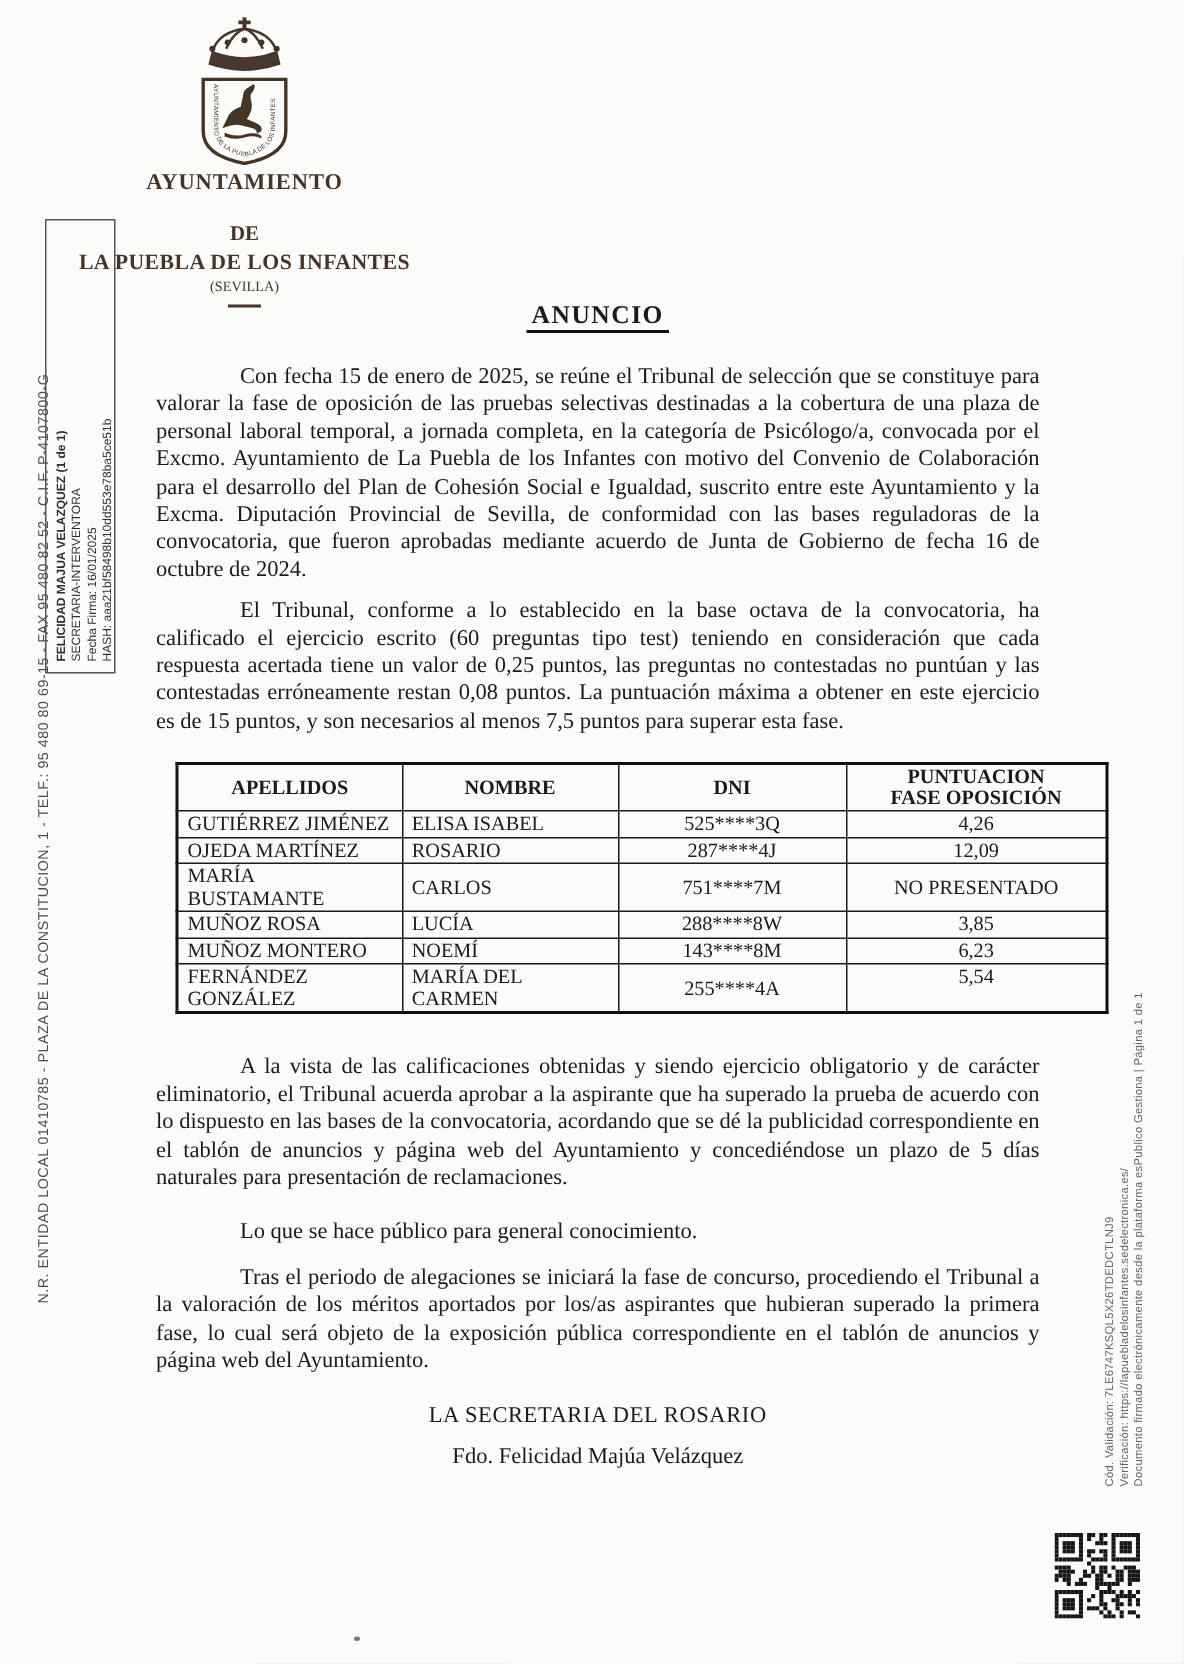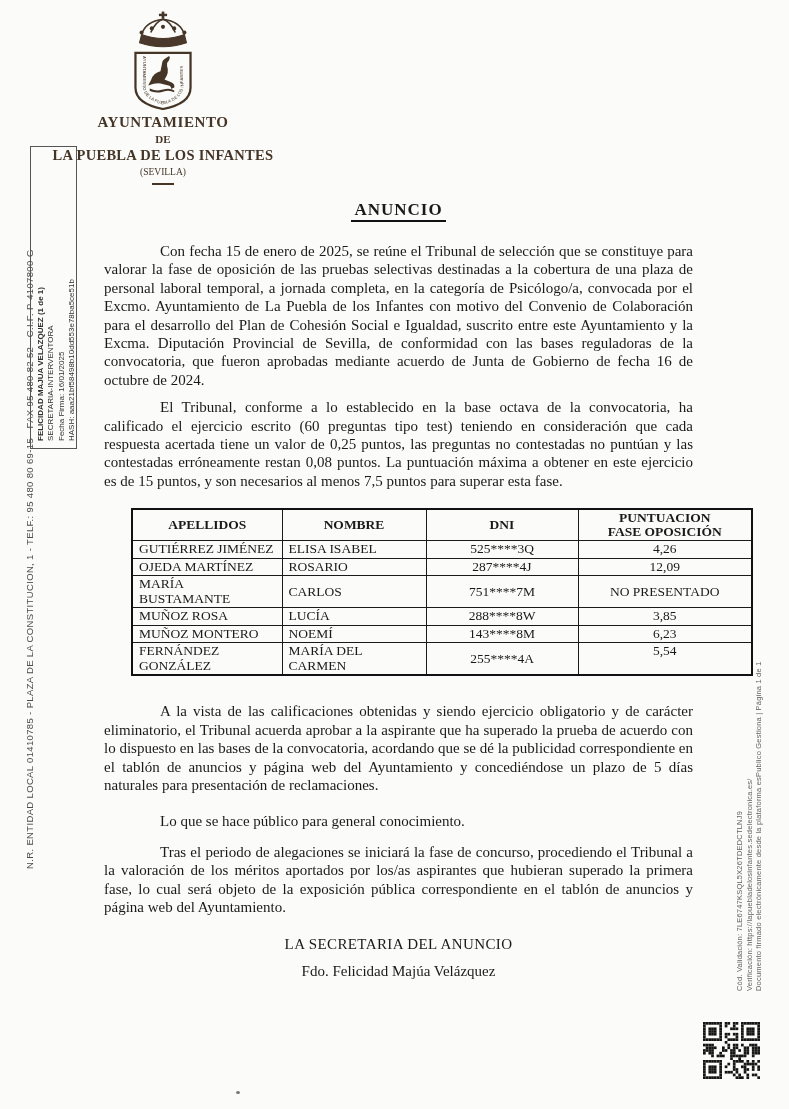--- a/index.html
+++ b/index.html
@@ -6,39 +6,39 @@
   html,body { background:#e8e8e6; }
   .page {
     position:relative; width:789px; height:1109px; margin:0 auto;
     background:#fbfbf9; color:#1a1a1a; overflow:hidden;
     font-family:"Liberation Serif", serif;
   }
   
   .header-block { position:absolute; left:43px; top:8px; width:240px; text-align:center; color:#453527; }
   .crest { display:block; margin:0 auto 4px; }
   .org1 { font-size:15px; font-weight:bold; letter-spacing:.6px; }
-  .org2 { font-size:11px;  font-weight:bold; margin-top:2px; }
+  .org2 { font-size:14px;  font-weight:bold; margin-top:18px; }
   .org3 { font-size:14.5px; font-weight:bold; margin-top:2px; letter-spacing:.3px; }
   .org4 { font-size:9.5px; margin-top:3px; }
   .org-rule { width:22px; border-top:2px solid #453527; margin:6px auto 0; }
   
   .content { position:absolute; left:104px; top:200px; width:589px; }
   .doc-title { text-align:center; margin-bottom:22px; }
   .doc-title span { font-size:17px; font-weight:bold; letter-spacing:1px; border-bottom:2px solid #111; padding:0 3px 1px; }
   .para { font-size:15px; line-height:18.4px; text-align:justify; text-indent:56px; }
   .p1 { margin-bottom:9px; }
   .p2 { margin-bottom:18px; }
   .p3 { margin-bottom:21px; }
   .p4 { margin-bottom:18px; }
   .p5 { margin-bottom:20px; }
   .pub { margin-bottom:12px; }
   .center-line { text-align:center; font-size:15px; margin-bottom:10px; }
   .sec-title { letter-spacing:.4px; }
   
-  .res-table { border-collapse:collapse; table-layout:fixed; width:620px; margin:0 0 26px 27px;
+  .res-table { border-collapse:collapse; table-layout:fixed; width:620px; margin:0 0 26px 13px;
                font-size:13.5px; border:2px solid #111; }
   .res-table th, .res-table td { border:1px solid #1a1a1a; padding:1px 6px; }
   .res-table th { font-weight:bold; text-align:center; height:31px; line-height:14px; }
   .res-table td { height:16px; line-height:14.5px; vertical-align:middle; }
   .c2, .c3 { text-align:center; }
   tr.last td { height:28px; }
   tr.last td.c3 { vertical-align:top; }
   .narrow { display:inline-block; width:110px; }
   
   .vtext { position:absolute; transform:rotate(-90deg); transform-origin:0 0; white-space:nowrap;
@@ -159,21 +159,21 @@
           <td class="c1">MARÍA DEL CARMEN</td>
           <td class="c2">255****4A</td>
           <td class="c3">5,54</td>
         </tr>
       </tbody>
     </table>
 
     <p class="para p4">A la vista de las calificaciones obtenidas y siendo ejercicio obligatorio y de carácter eliminatorio, el Tribunal acuerda aprobar a la aspirante que ha superado la prueba de acuerdo con lo dispuesto en las bases de la convocatoria, acordando que se dé la publicidad correspondiente en el tablón de anuncios y página web del Ayuntamiento y concediéndose un plazo de 5 días naturales para presentación de reclamaciones.</p>
     <p class="para pub">Lo que se hace público para general conocimiento.</p>
     <p class="para p5">Tras el periodo de alegaciones se iniciará la fase de concurso, procediendo el Tribunal a la valoración de los méritos aportados por los/as aspirantes que hubieran superado la primera fase, lo cual será objeto de la exposición pública correspondiente en el tablón de anuncios y página web del Ayuntamiento.</p>
-    <div class="center-line sec-title">LA SECRETARIA DEL ANUNCIO</div>
+    <div class="center-line sec-title">LA SECRETARIA DEL ROSARIO</div>
     <div class="center-line">Fdo. Felicidad Majúa Velázquez</div>
   </div>
 
   <div class="vtext addr">N.R. ENTIDAD LOCAL 01410785 - PLAZA DE LA CONSTITUCION, 1 - TELF.: 95 480 80 69-15 - FAX 95 480 82 52 - C.I.F. P-4107800-G</div>
   <div class="stamp-box"></div>
   <div class="vtext stamp">
     <div class="b">FELICIDAD MAJUA VELAZQUEZ (1 de 1)</div>
     <div>SECRETARIA-INTERVENTORA</div>
     <div>Fecha Firma: 16/01/2025</div>
     <div>HASH: aaa21bf58498b10dd553e78ba5ce51b</div>

